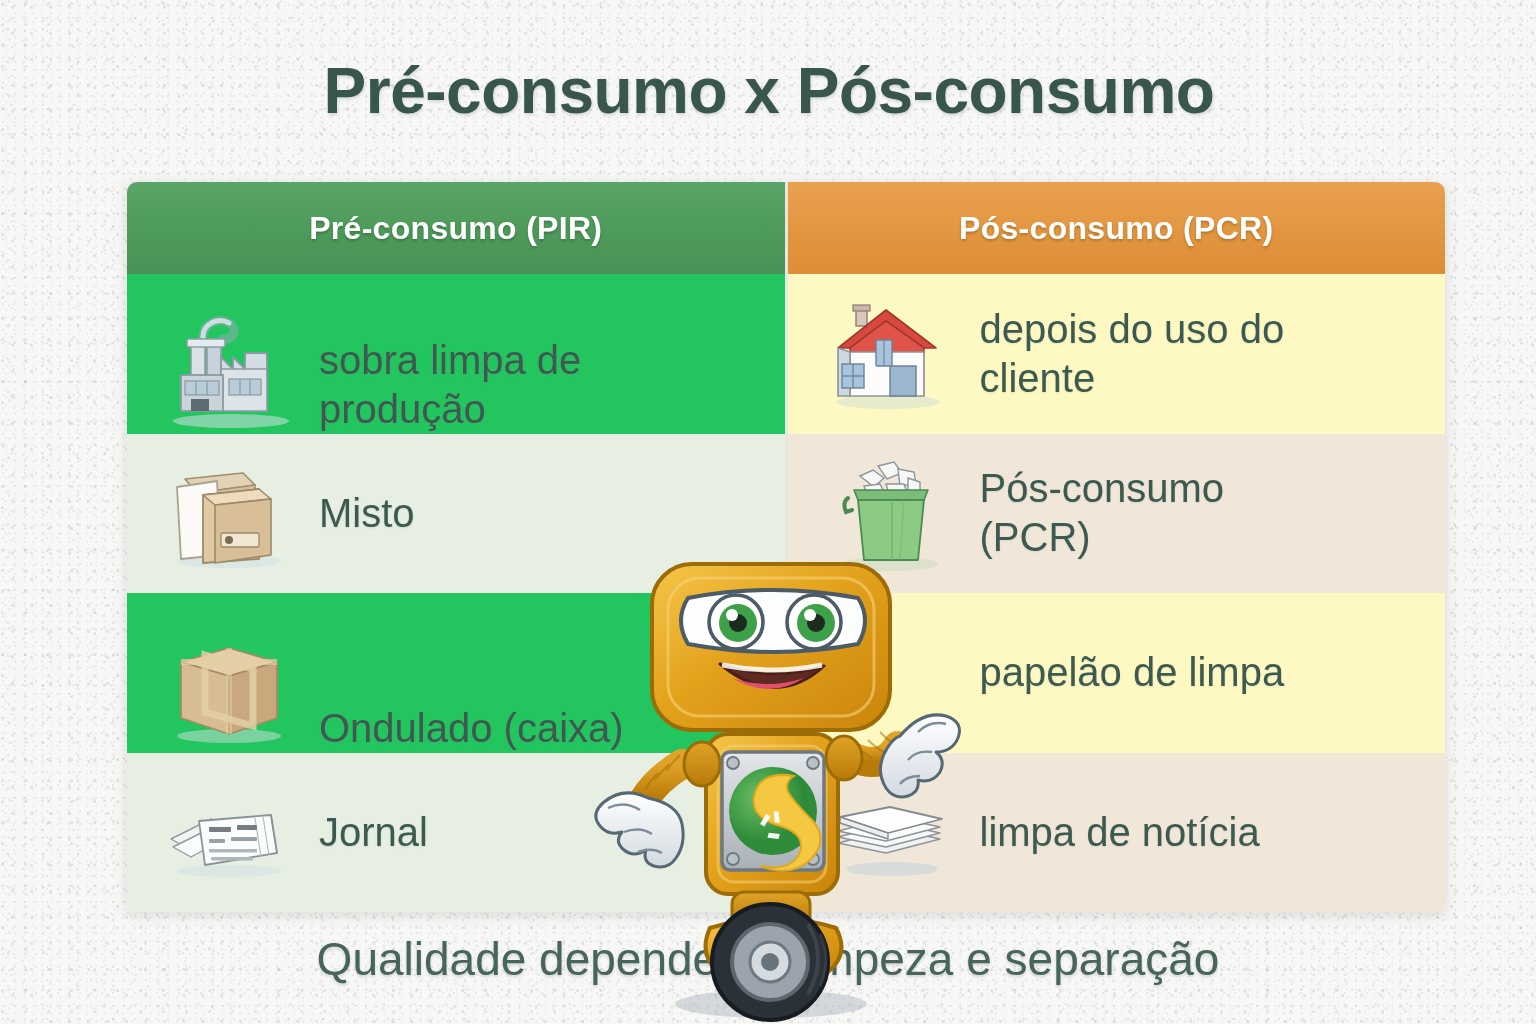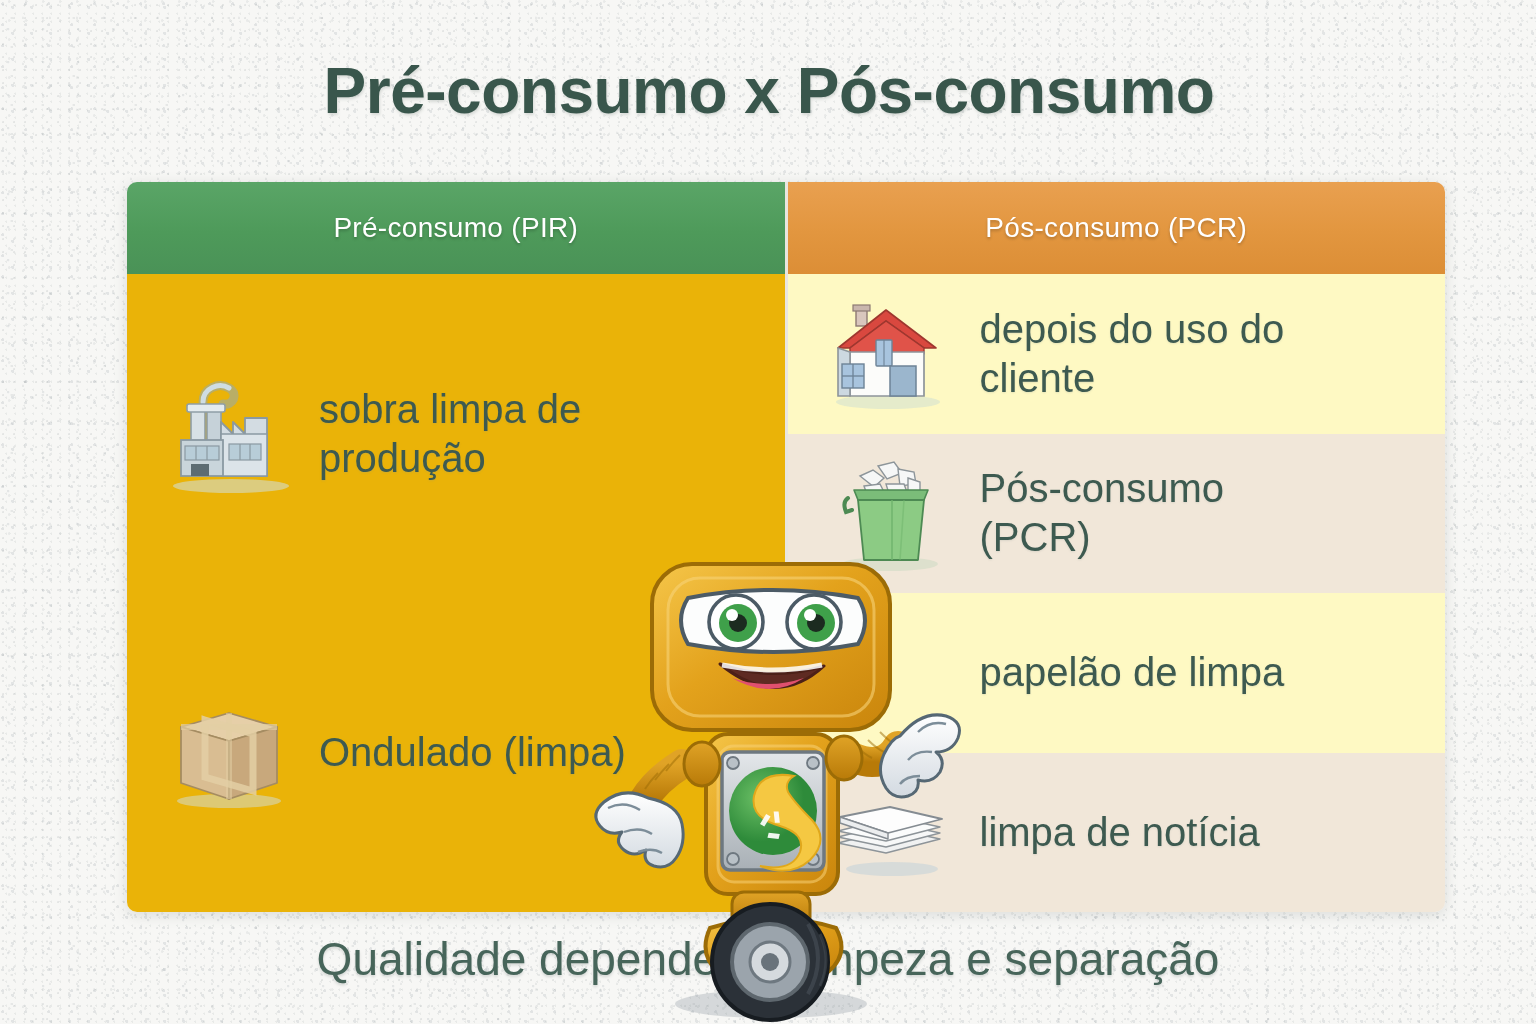--- a/index.html
+++ b/index.html
@@ -49,34 +49,34 @@
     box-shadow:0 3px 14px rgba(90,100,95,.18);
     display:flex;
     z-index:2;
   }
   .col{width:50%;display:flex;flex-direction:column;position:relative;}
   .col.left{border-right:3px solid #e9e6df;}
 
   .hdr{
     height:92px;flex:0 0 92px;
     display:flex;align-items:center;justify-content:center;
-    color:#ffffff;font-size:28px;font-weight:normal;
+    color:#ffffff;font-size:32px;font-weight:bold;
     text-shadow:0 2px 3px rgba(0,0,0,.22);
     letter-spacing:.3px;
   }
   .hdr.green{background:linear-gradient(180deg,#5AA567 0%,#4E9A5A 55%,#4A9257 100%);}
   .hdr.orange{background:linear-gradient(180deg,#E9A050 0%,#E2963F 55%,#DC8E36 100%);}
 
   .cell{
     flex:1;display:flex;align-items:center;
     padding:0 18px 0 26px;gap:14px;
     position:relative;
   }
   
-  .col.left .cell.b0{background:#eab308;}
+  .col.left .cell.b0{background:#22c55e;align-items:flex-end;}
   .col.left .cell.b1{background:#E7EFE3;}
   
   .col.right .cell.b0{background:#fef9c3;}
   .col.right .cell.b1{background:#F1E7D9;}
 
   .cell-icon{
     flex:0 0 152px;height:130px;
     display:flex;align-items:center;justify-content:center;
     position:relative;
   }
@@ -134,36 +134,71 @@
           <line x1="48" y1="74" x2="48" y2="88" stroke="#8a99a2" stroke-width="1.2"></line>
           <rect x="32" y="92" width="18" height="12" fill="#5d6c72"></rect>
           <rect x="70" y="72" width="32" height="16" fill="#b8cdd8" stroke="#8a99a2" stroke-width="1.2"></rect>
           <line x1="81" y1="72" x2="81" y2="88" stroke="#8a99a2" stroke-width="1.2"></line>
           <line x1="91" y1="72" x2="91" y2="88" stroke="#8a99a2" stroke-width="1.2"></line>
         </svg>
       </div>
       <div class="cell-label">sobra limpa de produção</div>
     </div>
 
+    <div class="cell b1">
+      <div class="cell-icon">
+        <svg width="140" height="124" viewBox="0 0 140 124">
+          <ellipse cx="70" cy="110" rx="52" ry="7" fill="#cfe0e2" opacity=".55"></ellipse>
+          <path d="M26 28 L84 22 L96 34 L38 42 Z" fill="#e3d2b5" stroke="#a08e6e" stroke-width="1.6" stroke-linejoin="round"></path>
+          <path d="M38 42 L96 34 L96 60 L38 70 Z" fill="#d6c09c" stroke="#a08e6e" stroke-width="1.6" stroke-linejoin="round"></path>
+          <path d="M18 36 L58 30 L62 104 L22 108 Z" fill="#fbfaf6" stroke="#a9a390" stroke-width="1.8" stroke-linejoin="round"></path>
+          <path d="M44 44 L100 38 L100 108 L44 112 Z" fill="#e0c9a3" stroke="#9c8a68" stroke-width="1.8" stroke-linejoin="round"></path>
+          <path d="M44 44 L100 38 L112 48 L56 54 Z" fill="#eedcbd" stroke="#9c8a68" stroke-width="1.6" stroke-linejoin="round"></path>
+          <path d="M56 54 L112 48 L112 104 L56 112 Z" fill="#d8bf98" stroke="#9c8a68" stroke-width="1.6" stroke-linejoin="round"></path>
+          <rect x="62" y="82" width="38" height="14" rx="2" fill="#f2e7d2" stroke="#9c8a68" stroke-width="1.3"></rect>
+          <circle cx="70" cy="89" r="4" fill="#7b6c52"></circle>
+        </svg>
+      </div>
+      <div class="cell-label">Misto</div>
+    </div>
 
     <div class="cell b0">
       <div class="cell-icon">
         <svg width="140" height="124" viewBox="0 0 140 124">
           <ellipse cx="70" cy="110" rx="52" ry="7" fill="#cfe0e2" opacity=".5"></ellipse>
           <path d="M22 36 L70 22 L118 36 L70 50 Z" fill="#e6cfa8" stroke="#a58c62" stroke-width="1.8" stroke-linejoin="round"></path>
           <path d="M22 36 L70 50 L70 108 L22 92 Z" fill="#d9bd92" stroke="#a58c62" stroke-width="1.8" stroke-linejoin="round"></path>
           <path d="M118 36 L70 50 L70 108 L118 92 Z" fill="#c8a87c" stroke="#a58c62" stroke-width="1.8" stroke-linejoin="round"></path>
           <path d="M46 29 L94 43 L94 100 L46 86 Z" fill="none" stroke="#e3cfa4" stroke-width="7" opacity=".85"></path>
           <path d="M22 36 L118 36" stroke="#e3cfa4" stroke-width="6" opacity=".7"></path>
           <path d="M70 22 L70 108" stroke="#e3cfa4" stroke-width="6" opacity=".55"></path>
         </svg>
       </div>
-      <div class="cell-label">Ondulado (limpa)</div>
-    </div>
-
+      <div class="cell-label">Ondulado (caixa)</div>
+    </div>
+
+    <div class="cell b1">
+      <div class="cell-icon">
+        <svg width="140" height="110" viewBox="0 0 140 110">
+          <ellipse cx="70" cy="94" rx="52" ry="6" fill="#cfe0e2" opacity=".55"></ellipse>
+          <path d="M12 62 L52 42 L70 50 L30 72 Z" fill="#f2f3f4" stroke="#939ba1" stroke-width="1.4" stroke-linejoin="round"></path>
+          <path d="M14 70 L54 50 L72 58 L32 80 Z" fill="#fafbfb" stroke="#939ba1" stroke-width="1.4" stroke-linejoin="round"></path>
+          <path d="M40 44 L112 38 L118 76 L46 88 Z" fill="#fbfcfc" stroke="#8b9298" stroke-width="1.8" stroke-linejoin="round"></path>
+          <path d="M112 38 L118 76" stroke="#8b9298" stroke-width="1.4"></path>
+          <path d="M104 40 L110 78 M96 41 L102 80" stroke="#b4bcc1" stroke-width="1.2"></path>
+          <rect x="50" y="50" width="22" height="5" rx="1" fill="#757d82"></rect>
+          <rect x="78" y="48" width="20" height="5" rx="1" fill="#757d82"></rect>
+          <rect x="50" y="62" width="16" height="4" rx="1" fill="#9aa2a7"></rect>
+          <rect x="72" y="60" width="26" height="4" rx="1" fill="#9aa2a7"></rect>
+          <rect x="50" y="72" width="48" height="3.5" rx="1" fill="#b0b7bc"></rect>
+          <rect x="52" y="80" width="42" height="3.5" rx="1" fill="#b0b7bc"></rect>
+        </svg>
+      </div>
+      <div class="cell-label">Jornal</div>
+    </div>
   </div>
 
   <div class="col right">
 
     <div class="hdr orange">Pós-consumo (PCR)</div>
 
     <div class="cell b0">
       <div class="cell-icon">
         <svg width="140" height="124" viewBox="0 0 140 124">
           <ellipse cx="68" cy="110" rx="52" ry="7" fill="#cfe0d2" opacity=".55"></ellipse>

